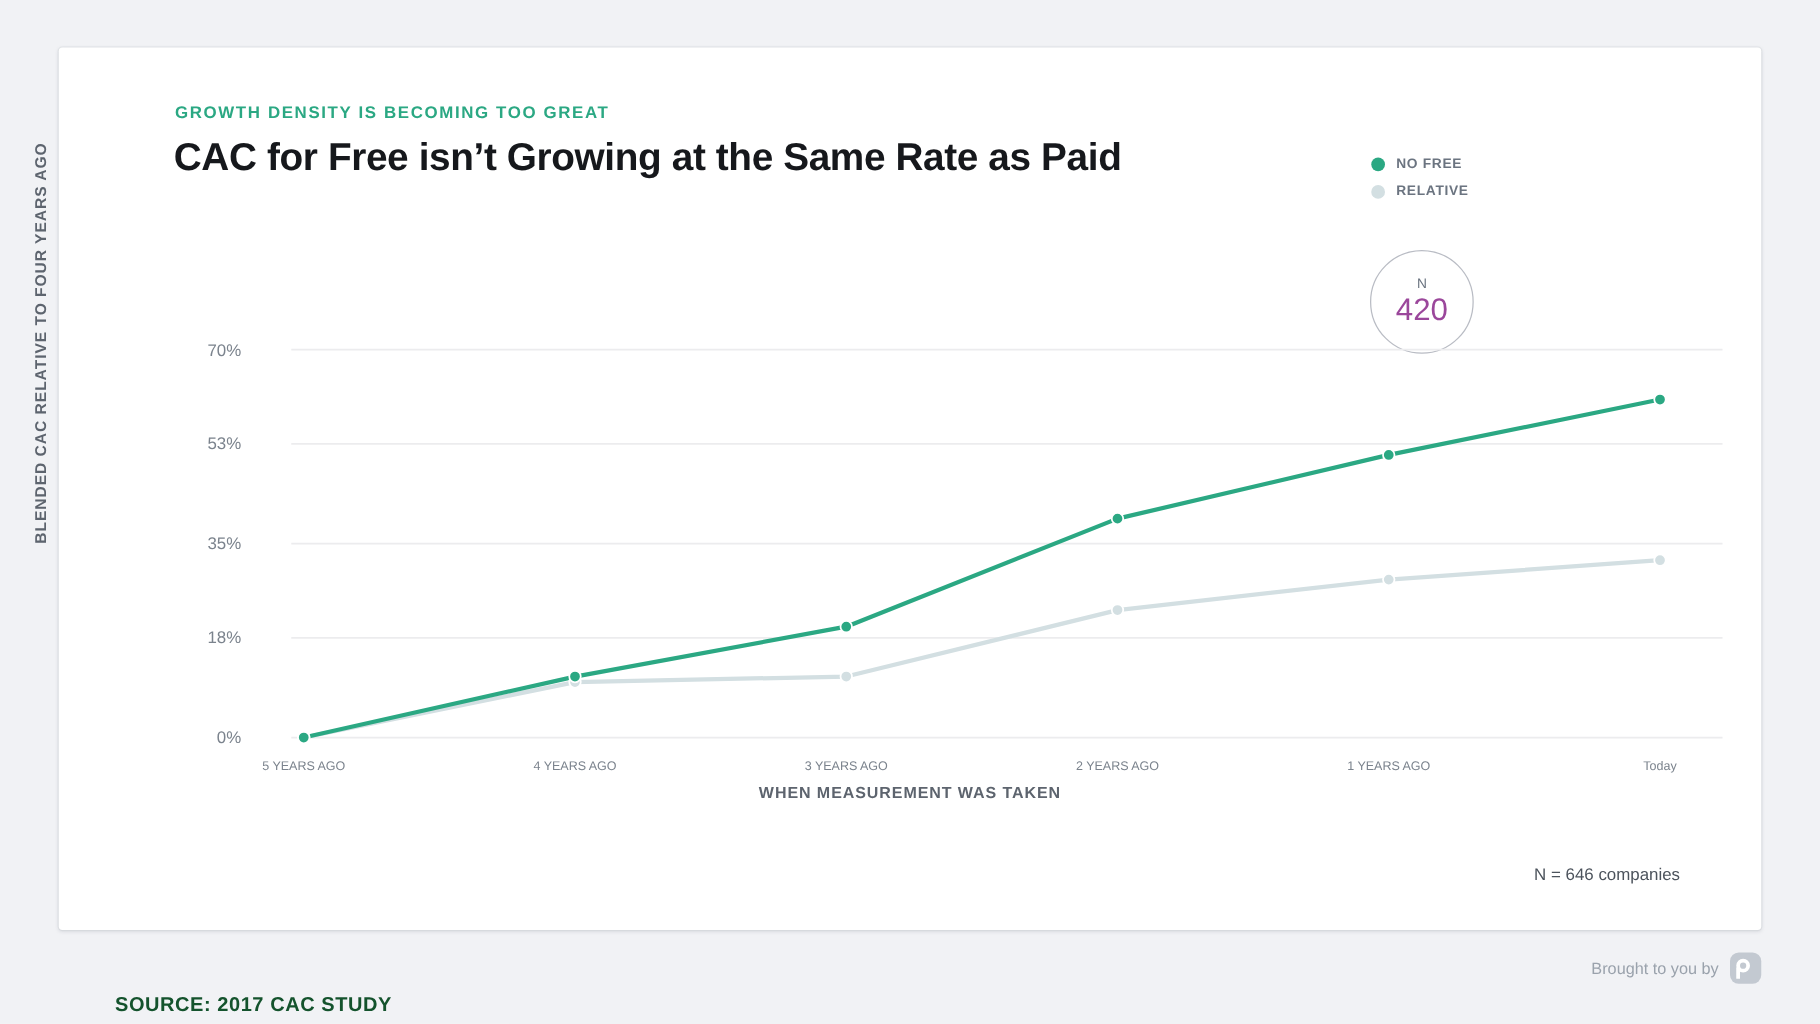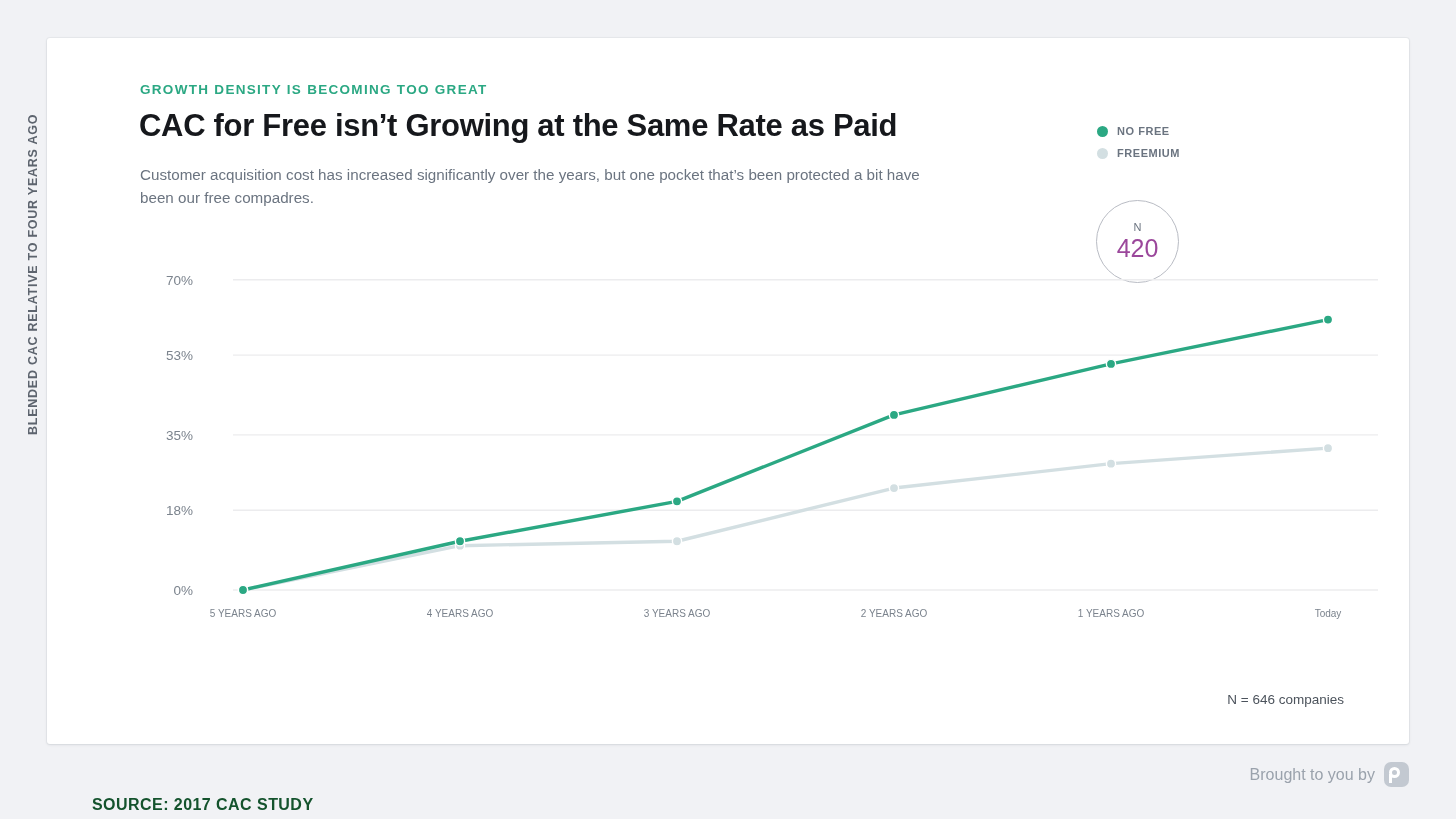--- a/index.html
+++ b/index.html
@@ -81,21 +81,21 @@
   
   #source {
     position:absolute; left:92px; top:768px;
     font-size:16px; font-weight:bold; letter-spacing:.45px;
     color:#14532d; white-space:nowrap;margin-top:28px;
   }
   #brought {
     position:absolute; right:47px; top:762px;
     display:flex; align-items:center;
   }
-  #brought .btxt { font-size:16px; color:#9aa2ac; margin-right:9px; }
+  #brought .btxt { font-size:13px; color:#9aa2ac; margin-right:9px; }
   #logo {
     width:25px; height:25px; border-radius:7px;
     background:#c3c9d1; position:relative;
   }
   #logo .p-bowl {
     position:absolute; left:5px; top:5px;
     width:11px; height:11px; border-radius:50%;
     border:3px solid #ffffff;
   }
   #logo .p-stem {
@@ -103,30 +103,29 @@
     width:3px; height:9px; background:#ffffff;
   }
 </style>
 </head>
 <body>
 
 <div id="card">
 
   <div id="title">CAC for Free isn’t Growing at the Same Rate as Paid</div>
   <div id="eyebrow">GROWTH DENSITY IS BECOMING TOO GREAT</div>
-  <div id="subtitle">Customer acquisition cost has increased significantly over the years, but one pocket that’s been protected a bit have been our free compadres.</div>
 
   <div id="legend">
     <div class="lg-row">
       <span class="lg-dot" style="background:#2ba883"></span>
       <span class="lg-label">NO FREE</span>
     </div>
     <div class="lg-row">
       <span class="lg-dot" style="background:#d3dfe2"></span>
-      <span class="lg-label">FREEMIUM</span>
+      <span class="lg-label">RELATIVE</span>
     </div>
   </div>
 
   <div id="nbadge">
     <span class="n-lbl">N</span>
     <span class="n-val">420</span>
   </div>
 
   <div id="plot">
     <svg id="svg" width="1362" height="706">
@@ -144,20 +143,21 @@
         <circle cx="1064" cy="425.6756756756757" r="4.6" fill="#d3dfe2" stroke="#ffffff" stroke-width="1.4"></circle>
         <circle cx="1281" cy="410.1621621621622" r="4.6" fill="#d3dfe2" stroke="#ffffff" stroke-width="1.4"></circle>
         <circle cx="196" cy="552" r="4.6" fill="#2ba883" stroke="#ffffff" stroke-width="1.4"></circle>
         <circle cx="413" cy="503.2432432432432" r="4.6" fill="#2ba883" stroke="#ffffff" stroke-width="1.4"></circle>
         <circle cx="630" cy="463.35135135135135" r="4.6" fill="#2ba883" stroke="#ffffff" stroke-width="1.4"></circle>
         <circle cx="847" cy="376.91891891891896" r="4.6" fill="#2ba883" stroke="#ffffff" stroke-width="1.4"></circle>
         <circle cx="1064" cy="325.94594594594594" r="4.6" fill="#2ba883" stroke="#ffffff" stroke-width="1.4"></circle>
         <circle cx="1281" cy="281.6216216216216" r="4.6" fill="#2ba883" stroke="#ffffff" stroke-width="1.4"></circle>
       </svg>
     <div id="yaxis-title">BLENDED CAC RELATIVE TO FOUR YEARS AGO</div>
+    <div id="xaxis-title">WHEN MEASUREMENT WAS TAKEN</div>
   <div class="ylabel" style="left: 100px; top: 552px;">0%</div><div class="ylabel" style="left: 100px; top: 472.216px;">18%</div><div class="ylabel" style="left: 100px; top: 396.865px;">35%</div><div class="ylabel" style="left: 100px; top: 317.081px;">53%</div><div class="ylabel" style="left: 100px; top: 241.73px;">70%</div><div class="xlabel" style="left: 196px; top: 570px;">5 YEARS AGO</div><div class="xlabel" style="left: 413px; top: 570px;">4 YEARS AGO</div><div class="xlabel" style="left: 630px; top: 570px;">3 YEARS AGO</div><div class="xlabel" style="left: 847px; top: 570px;">2 YEARS AGO</div><div class="xlabel" style="left: 1064px; top: 570px;">1 YEARS AGO</div><div class="xlabel" style="left: 1281px; top: 570px;">Today</div></div>
 
   <div id="nnote">N = 646 companies</div>
 </div>
 
 <div id="source">SOURCE: 2017 CAC STUDY</div>
 <div id="brought">
   <span class="btxt">Brought to you by</span>
   <span id="logo">
     <span class="p-bowl"></span>

